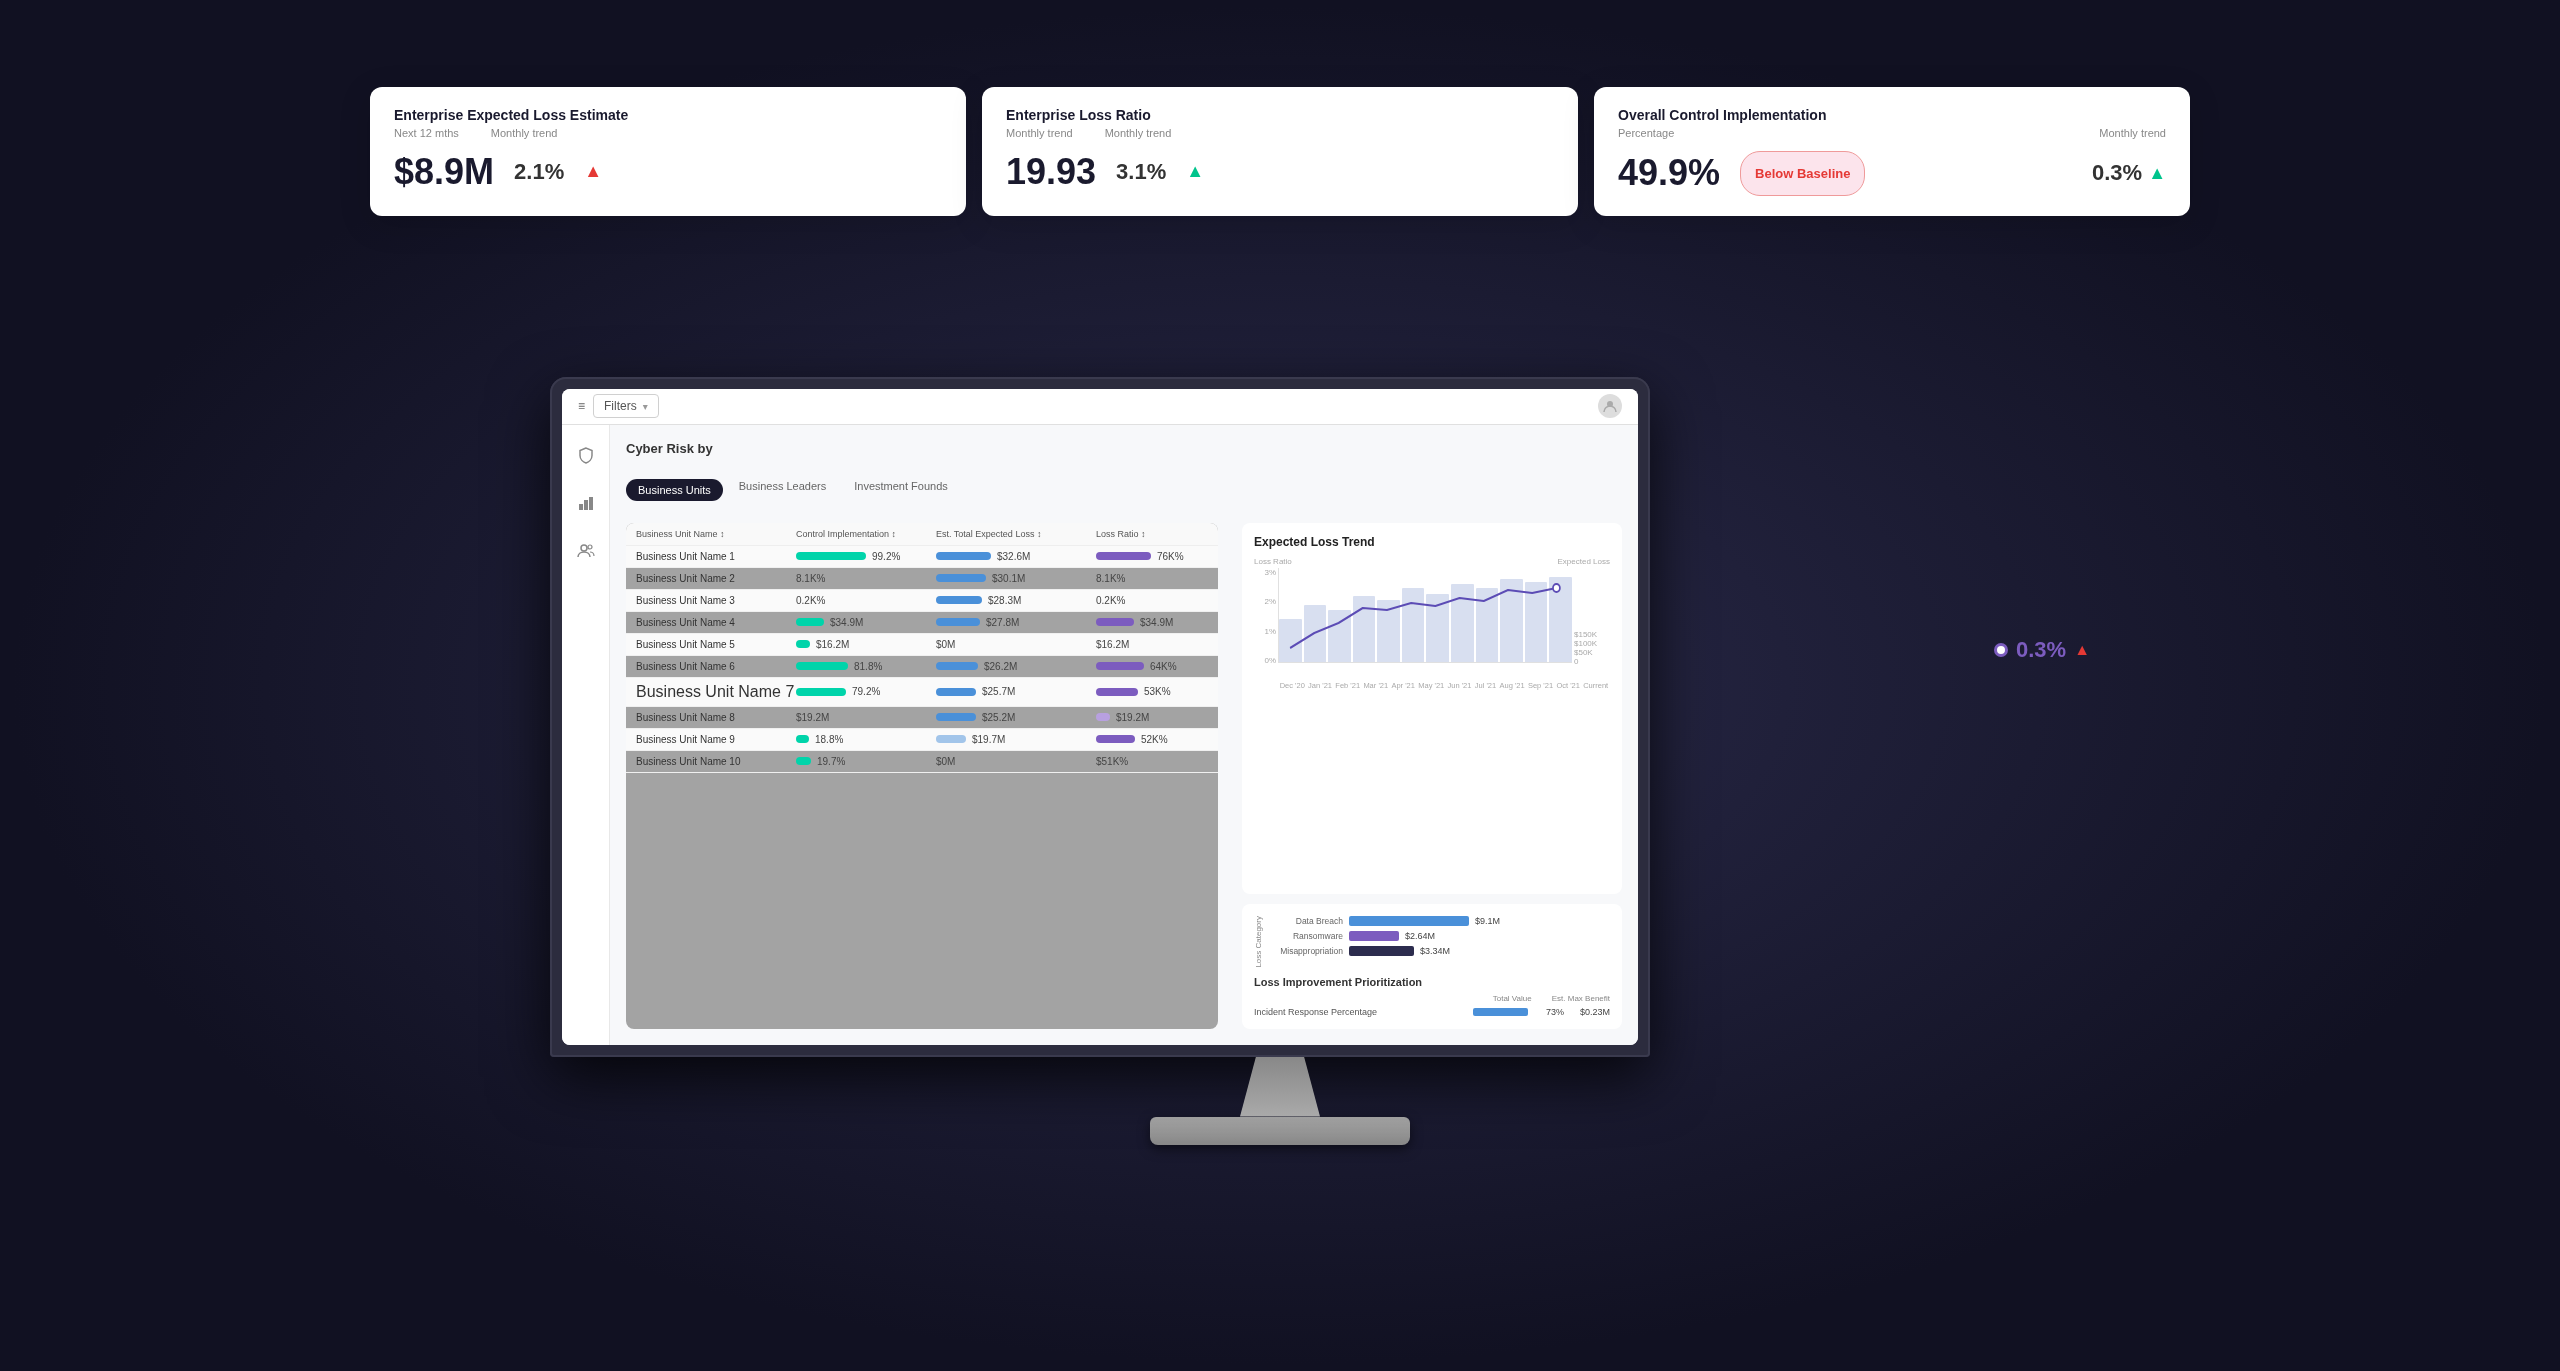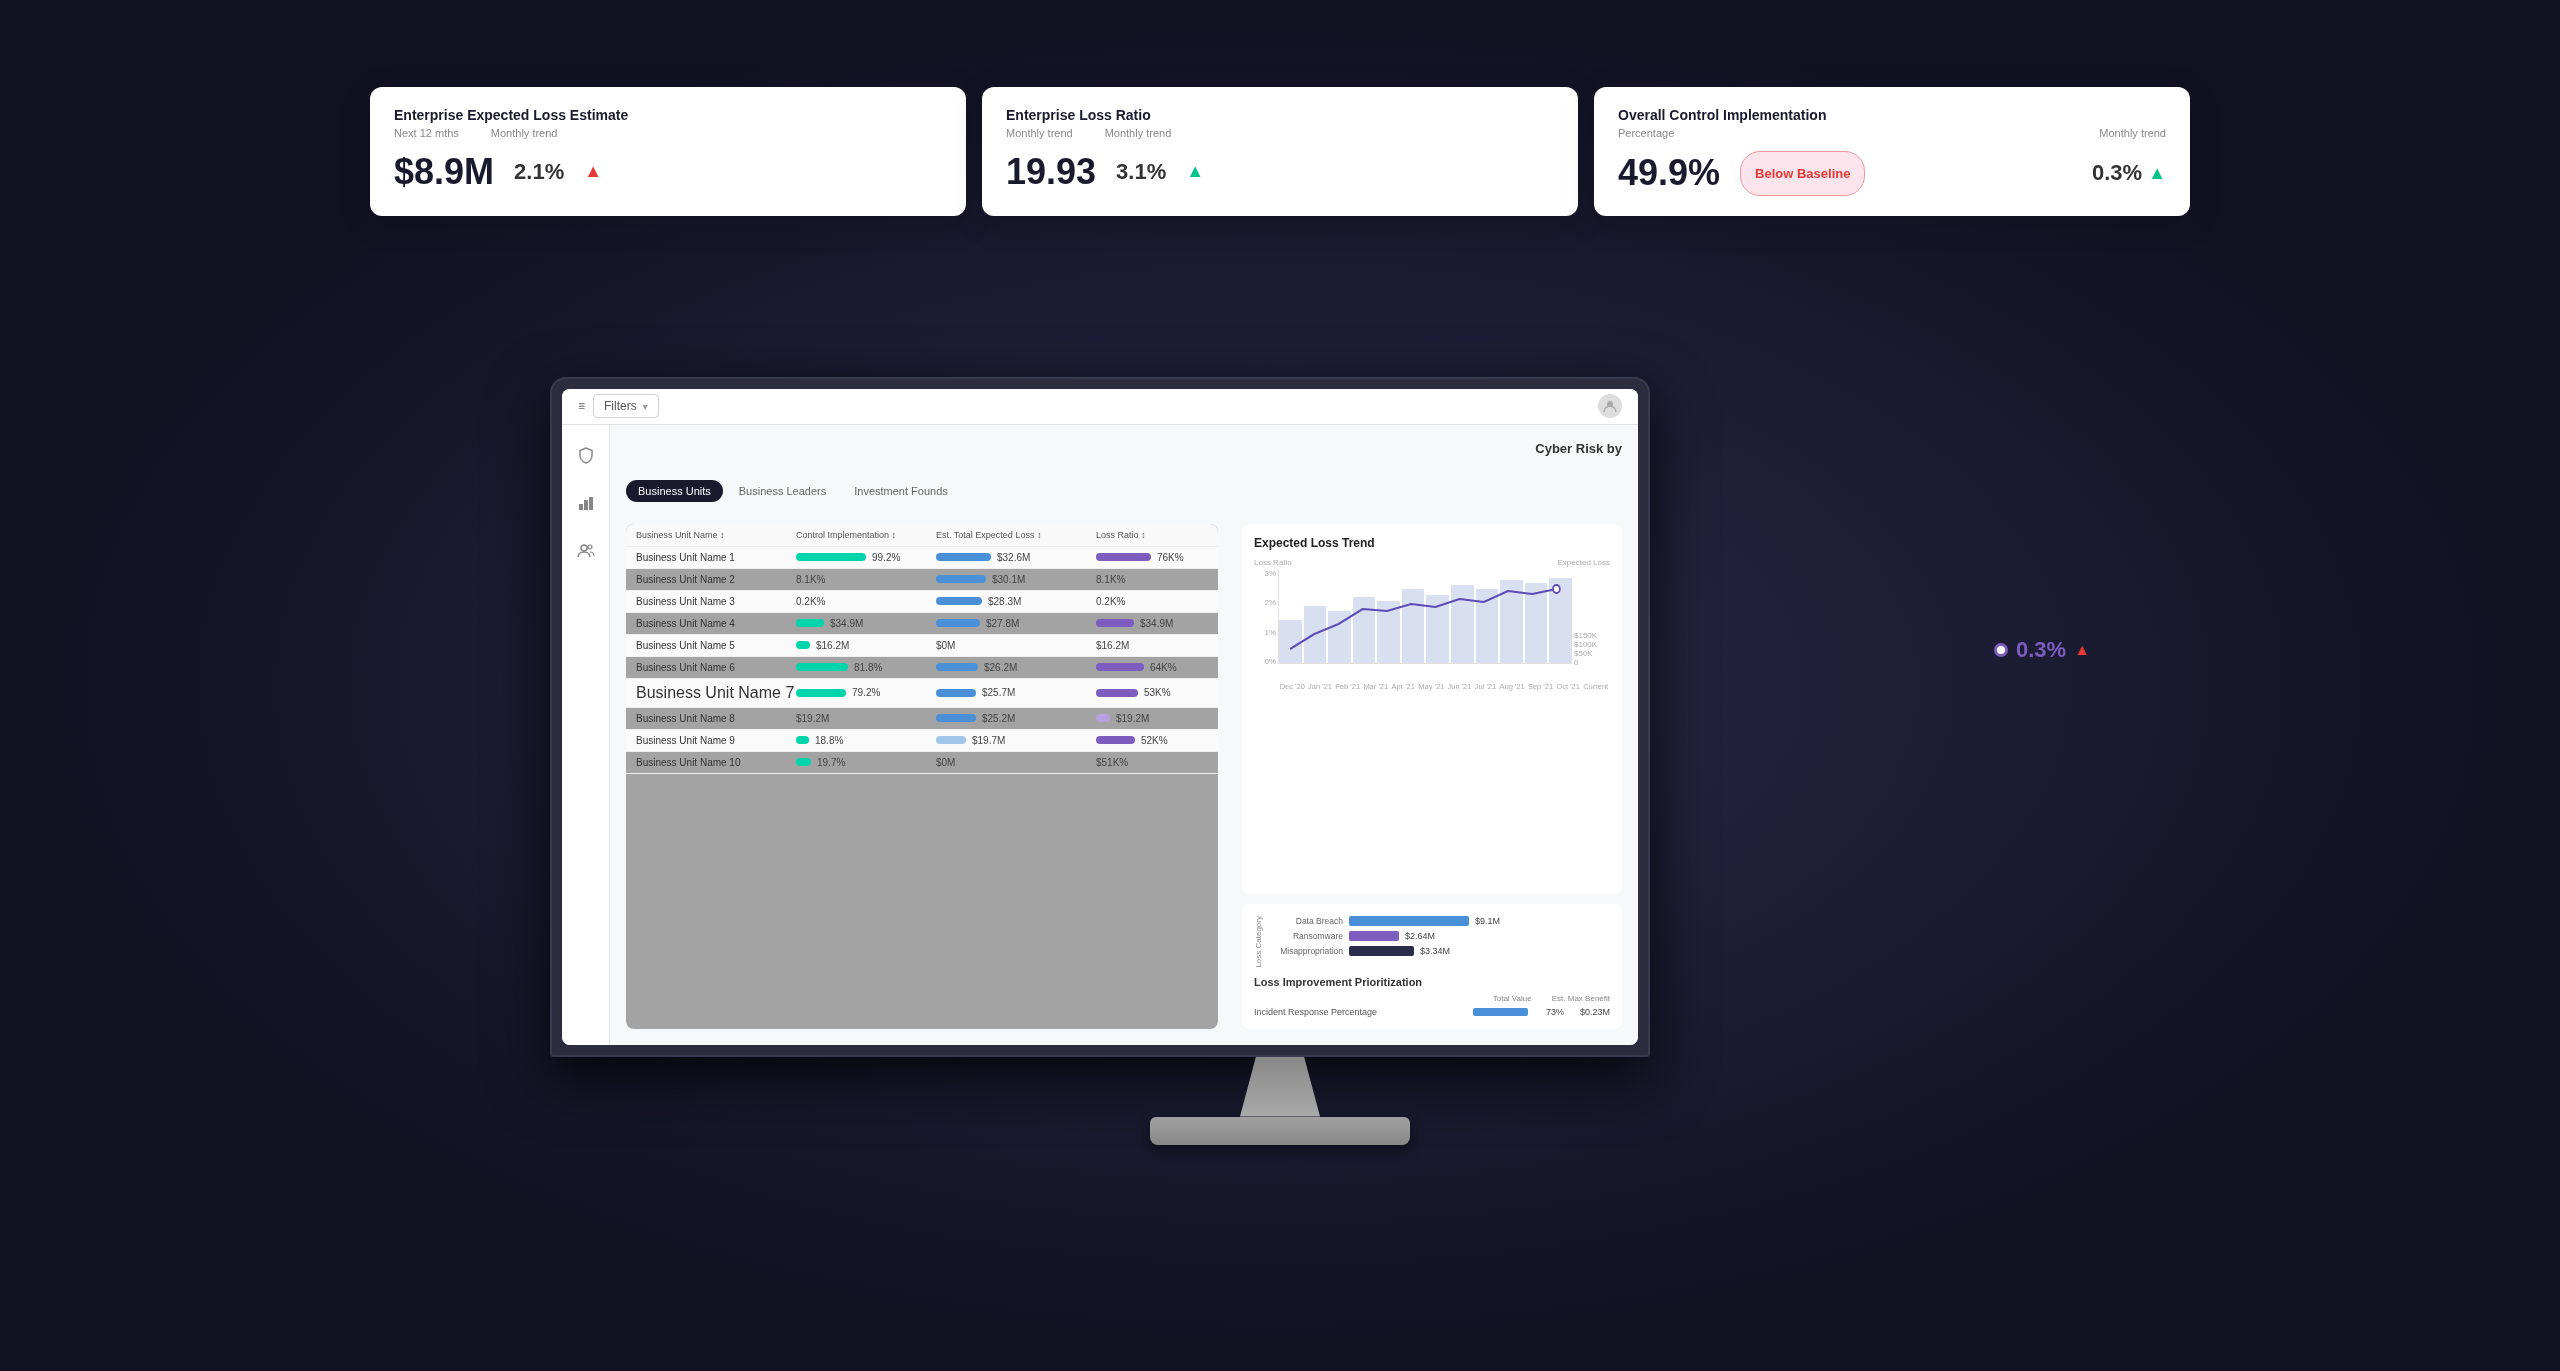--- a/index.html
+++ b/index.html
@@ -156,22 +156,21 @@
       display: flex;
       flex-direction: column;
       gap: 12px;
     }
 
     
     .section-header {
       font-size: 13px;
       font-weight: 600;
       color: #333;
-      margin-bottom: 12px;
-      text-align: right;
+      margin-bottom: 4px;
     }
 
     
     .tabs-row {
       display: flex;
       gap: 4px;
       margin-bottom: 10px;
     }
 
     .tab {
@@ -180,20 +179,21 @@
       font-size: 11px;
       cursor: pointer;
       border: none;
       background: transparent;
       color: #666;
     }
 
     .tab.active {
       background: #1a1a2e;
       color: #fff;
+      margin-top: 7px;
     }
 
     .table-header-row {
       display: grid;
       grid-template-columns: 160px 140px 160px 100px;
       background: #f9f9f9;
       border-bottom: 1px solid #eee;
       padding: 6px 10px;
       font-size: 10px;
       color: #888;

